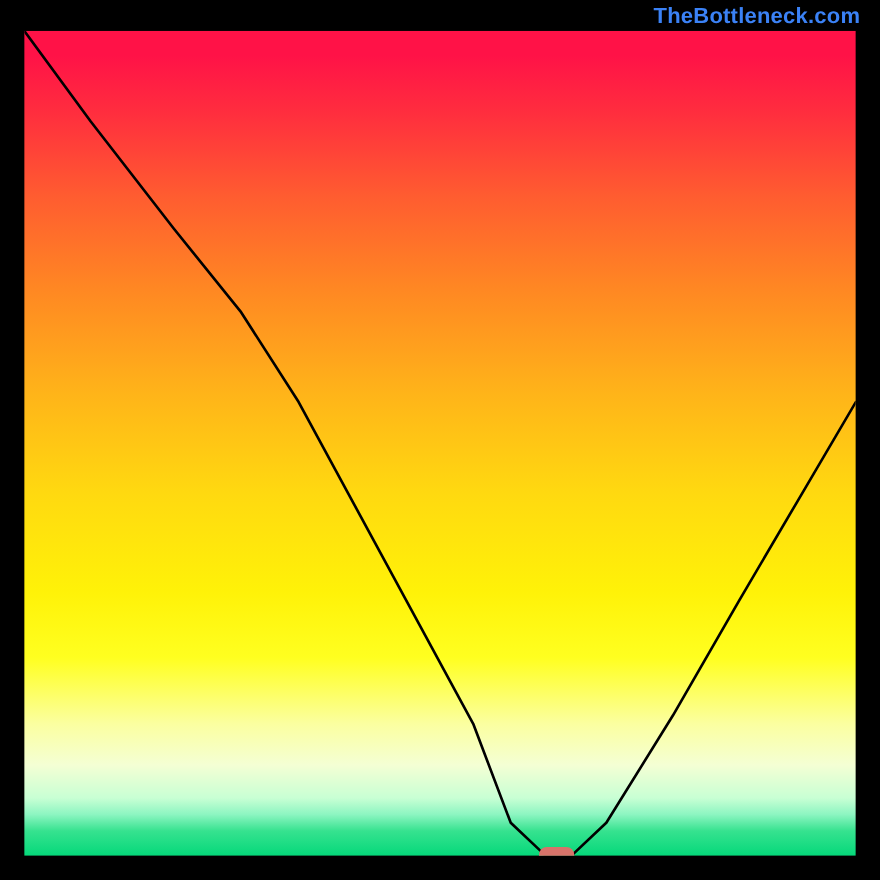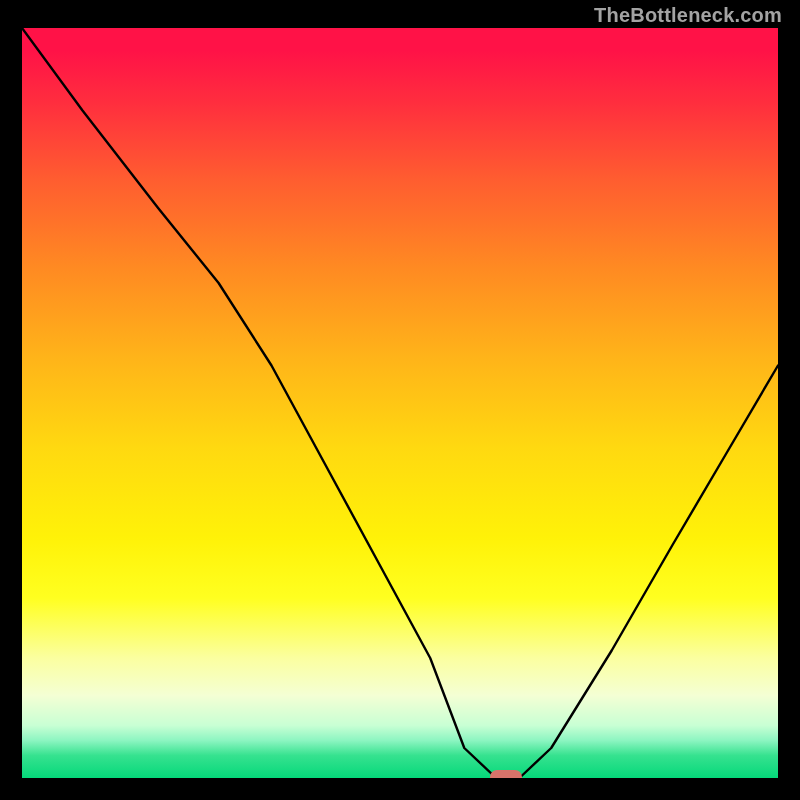--- a/index.html
+++ b/index.html
@@ -61,21 +61,21 @@
     background: #d7736a;
     transform: translate(-50%, -50%);
   }
   .attribution {
     position: absolute;
     top: 4px;
     right: 18px;
     font-family: Arial, Helvetica, sans-serif;
     font-size: 20px;
     font-weight: 600;
-    color: #a3a3a3;
+    color: #3b82f6;
     letter-spacing: 0.2px;
   }
 </style>
 </head>
 <body>
 
 <div class="attribution">TheBottleneck.com</div>
 
 <div class="frame">
   <div class="plot-area">

